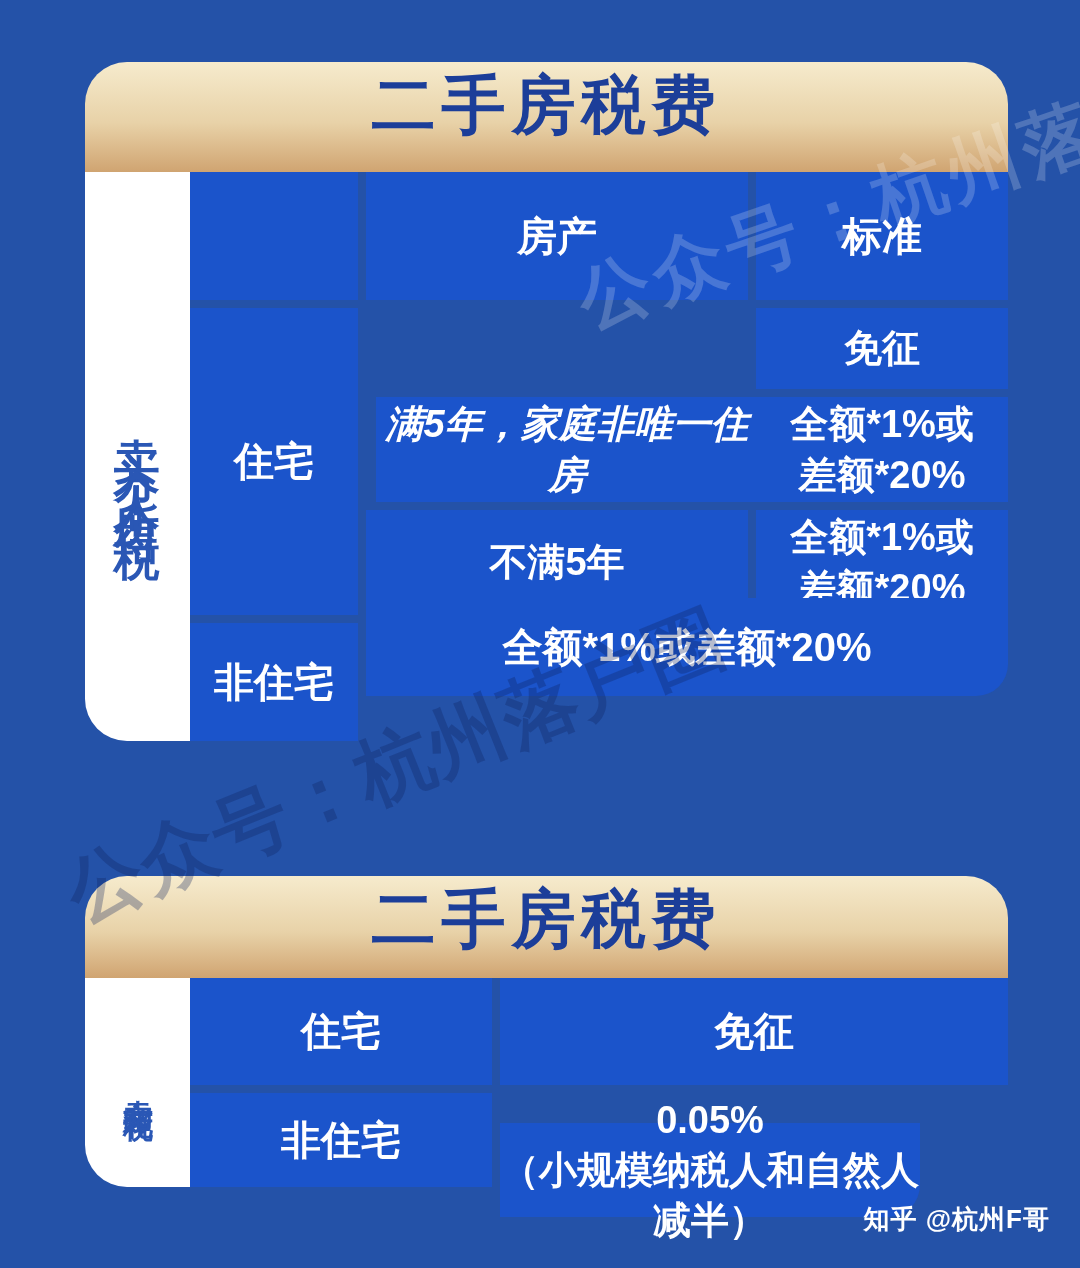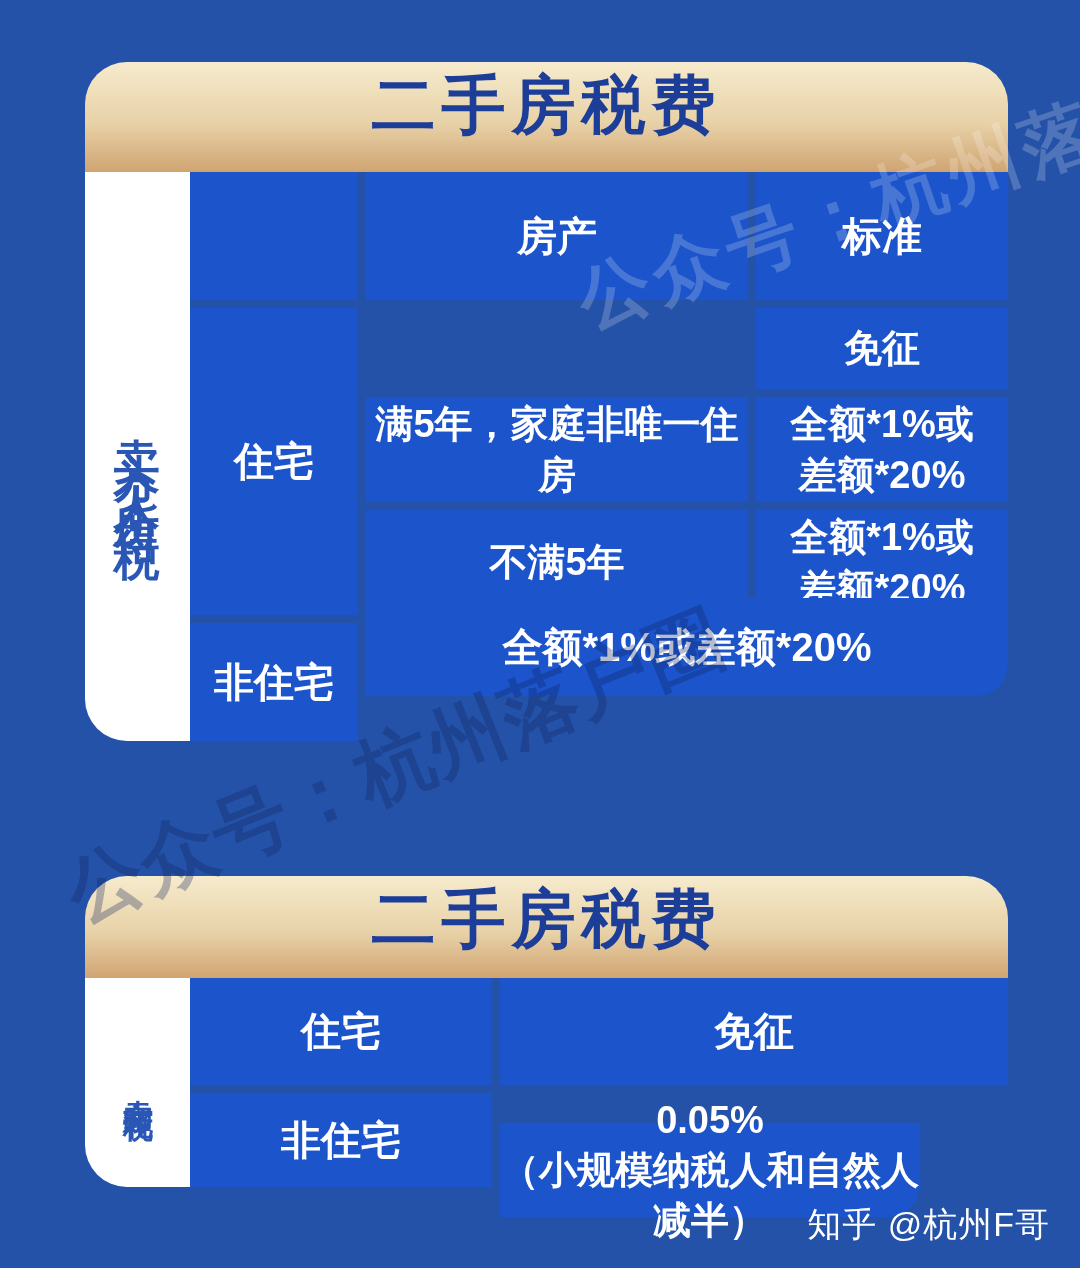--- a/index.html
+++ b/index.html
@@ -26,21 +26,21 @@
     display:flex;align-items:center;justify-content:center;
     text-align:center;white-space:pre-line;line-height:1.32;
   }
   .cell.colhdr{font-size:40px;}
   .cell.body{font-size:38px;}
   .cell.grp{font-size:40px;}
   .cell.br{border-radius:0 0 32px 0;}
   .wm{position:absolute;white-space:nowrap;font-weight:900;z-index:6;pointer-events:none;}
   .wm.light{color:rgba(255,255,255,0.20);font-size:72px;letter-spacing:6px;transform:rotate(-19deg);transform-origin:0 50%;line-height:76px;}
   .wm.dark{color:rgba(14,34,92,0.30);font-size:76px;letter-spacing:2px;transform:rotate(-22deg);transform-origin:0 50%;line-height:78px;}
-  .credit{position:absolute;color:#ffffff;font-size:34px;font-weight:400;letter-spacing:1px;}
+  .credit{position:absolute;color:#ffffff;font-size:26px;font-weight:700;letter-spacing:1px;}
 </style>
 </head>
 <body>
 
 <div class="canvas">
 
   <div class="wm light abs" style="left:580px;top:265px;">公众号：杭州落户圈</div>
   <div class="wm dark abs" style="left:70px;top:858px;">公众号：杭州落户圈</div>
 
   <div class="hdr abs" style="left:85px;top:62px;width:923px;height:110px;">
@@ -52,21 +52,21 @@
   </div>
 
   <div class="cell colhdr abs" style="left:190px;top:172px;width:168px;height:128px;"></div>
   <div class="cell colhdr abs" style="left:756px;top:172px;width:252px;height:128px;">标准</div>
   <div class="cell colhdr abs" style="left:366px;top:172px;width:382px;height:128px;">房产</div>
 
   <div class="cell grp abs" style="left:190px;top:308px;width:168px;height:307px;">住宅</div>
 
   <div class="cell body abs" style="left:756px;top:308px;width:252px;height:81px;">免征</div>
 
-  <div class="cell body abs" style="left:366px;top:397px;width:382px;height:105px;">满5年，家庭非唯一住房</div>
+  <div class="cell body abs" style="left:376px;top:397px;width:382px;height:105px;font-style:italic;">满5年，家庭非唯一住房</div>
   <div class="cell body abs" style="left:756px;top:397px;width:252px;height:105px;">全额*1%或
 差额*20%</div>
 
   <div class="cell body abs" style="left:366px;top:510px;width:382px;height:105px;text-align:right;">不满5年</div>
   <div class="cell body abs" style="left:756px;top:510px;width:252px;height:105px;">全额*1%或
 差额*20%</div>
 
   <div class="cell grp abs" style="left:190px;top:623px;width:168px;height:118px;">非住宅</div>
   <div class="cell colhdr br abs" style="left:366px;top:598px;width:642px;height:98px;">全额*1%或差额*20%</div>
 

